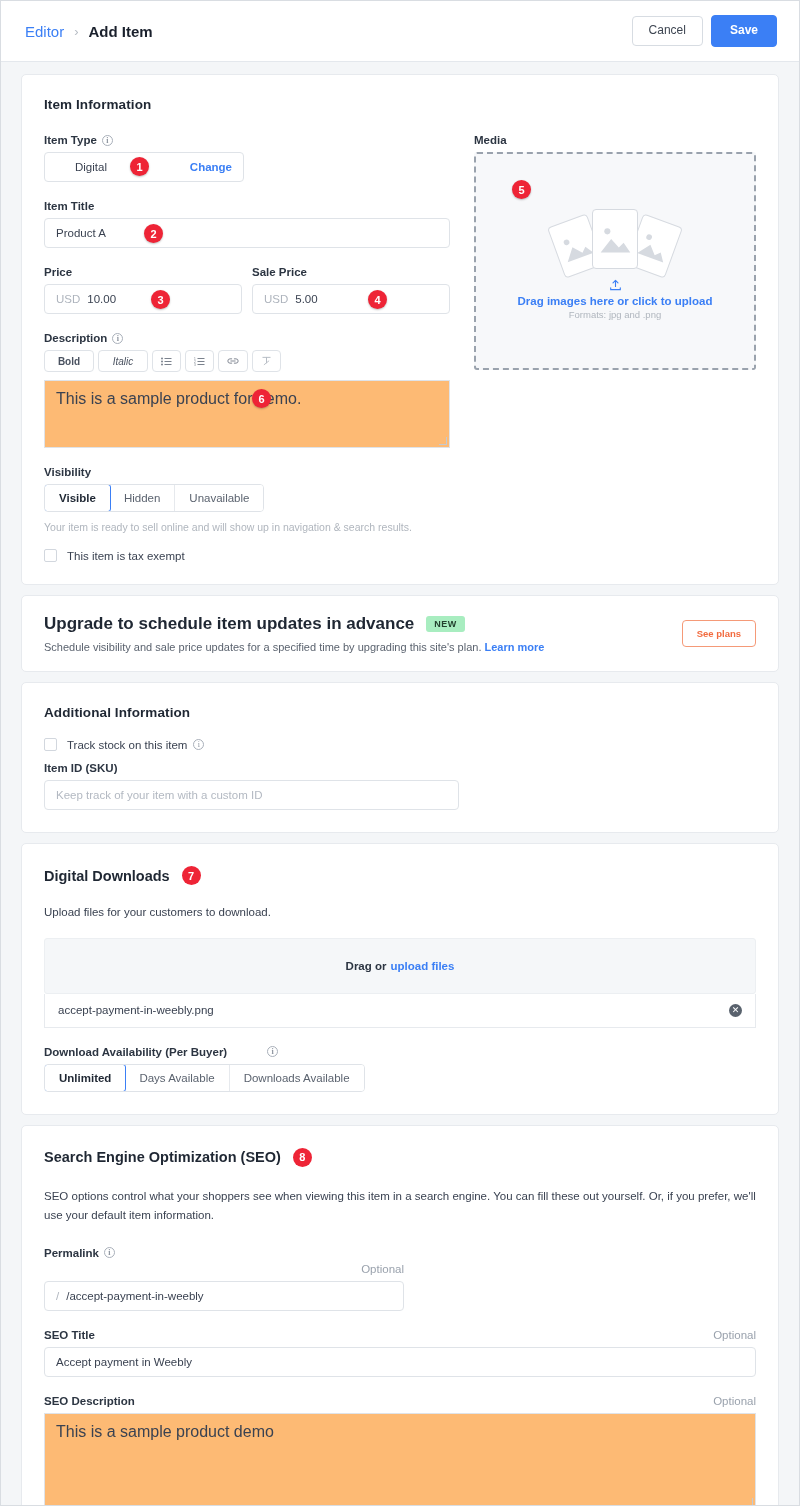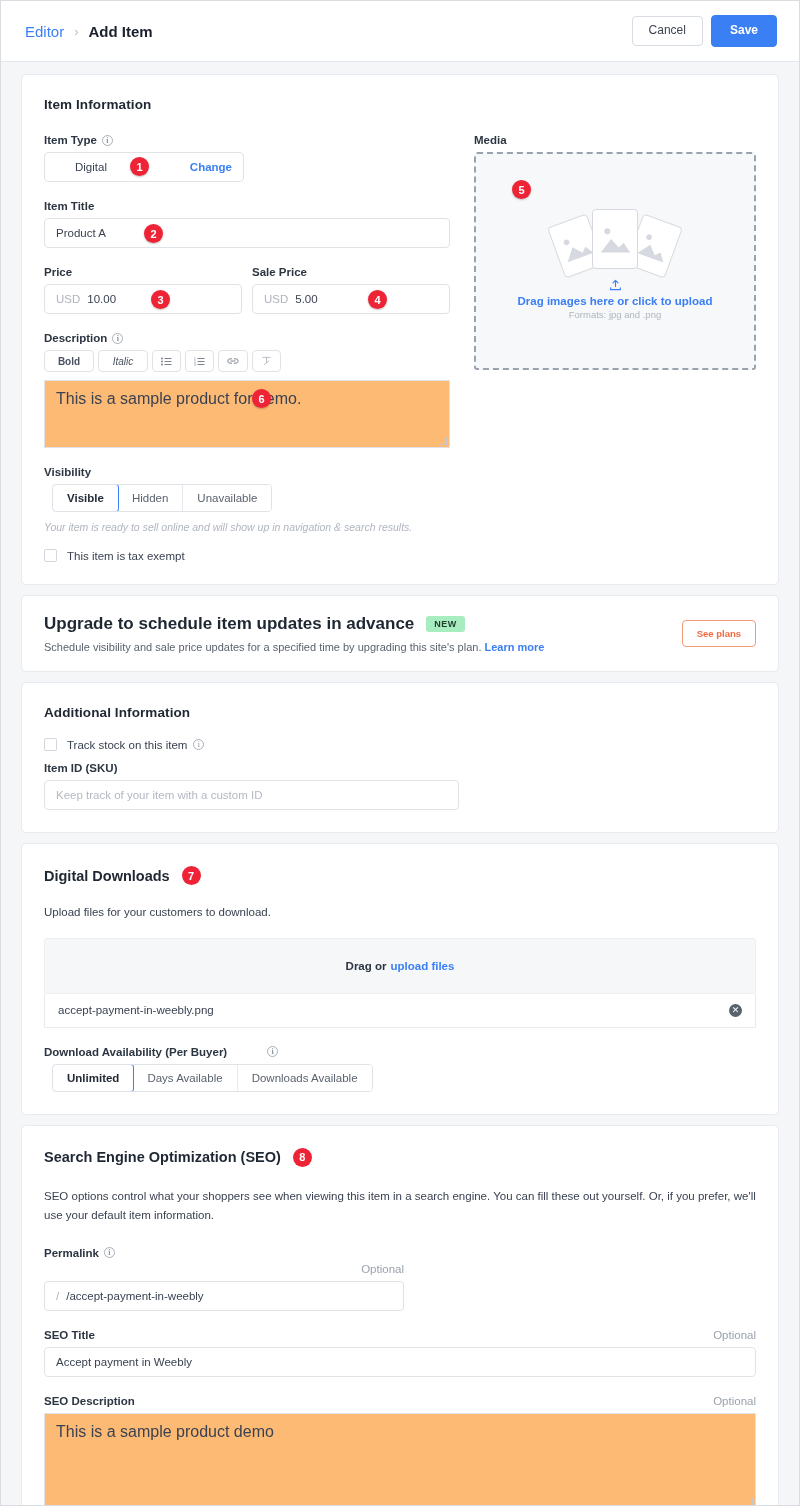--- a/index.html
+++ b/index.html
@@ -114,34 +114,34 @@
     height: 68px; padding: 9px 11px; font-size: 16px; color: #3a4251;
     position: relative;
   }
   .resize-grip {
     position: absolute; right: 2px; bottom: 2px; width: 8px; height: 8px;
     border-right: 1px solid #c3c9d1; border-bottom: 1px solid #c3c9d1;
     transform: skewX(0deg);
   }
 
   
-  .seg { display: inline-flex; border: 1px solid #dfe3e8; border-radius: 4px; overflow: hidden; margin-left: 8px; }
+  .seg { display: inline-flex; border: 1px solid #dfe3e8; border-radius: 4px; overflow: hidden; }
   .seg-item {
     padding: 0 14px; height: 26px; display: flex; align-items: center;
     font-size: 11.5px; color: #5b636f; border-right: 1px solid #e6e9ed; cursor: pointer;
     background: #fff;
   }
   .seg-item:last-child { border-right: none; }
   .seg-item.active {
     border: 1px solid #3b7ff5; border-radius: 3px; margin: -1px;
     color: #1f2733; font-weight: 700; position: relative; z-index: 2;
     height: 28px;
   }
 
-  .helper { font-size: 10.5px; color: #b0b6be; margin-top: 9px; font-style: italic; }
+  .helper { font-size: 10.5px; color: #b0b6be; margin-top: 9px; }
 
   .checkrow { display: flex; align-items: center; gap: 10px; margin-top: 16px; }
   .checkbox {
     width: 13px; height: 13px; border: 1px solid #d2d7de; border-radius: 2px; background: #fff;
     cursor: pointer; flex: none;
   }
   .checkrow-label { font-size: 11.5px; color: #3a4251; display: flex; align-items: center; gap: 6px; }
 
   
   .media-col { width: 282px; }

